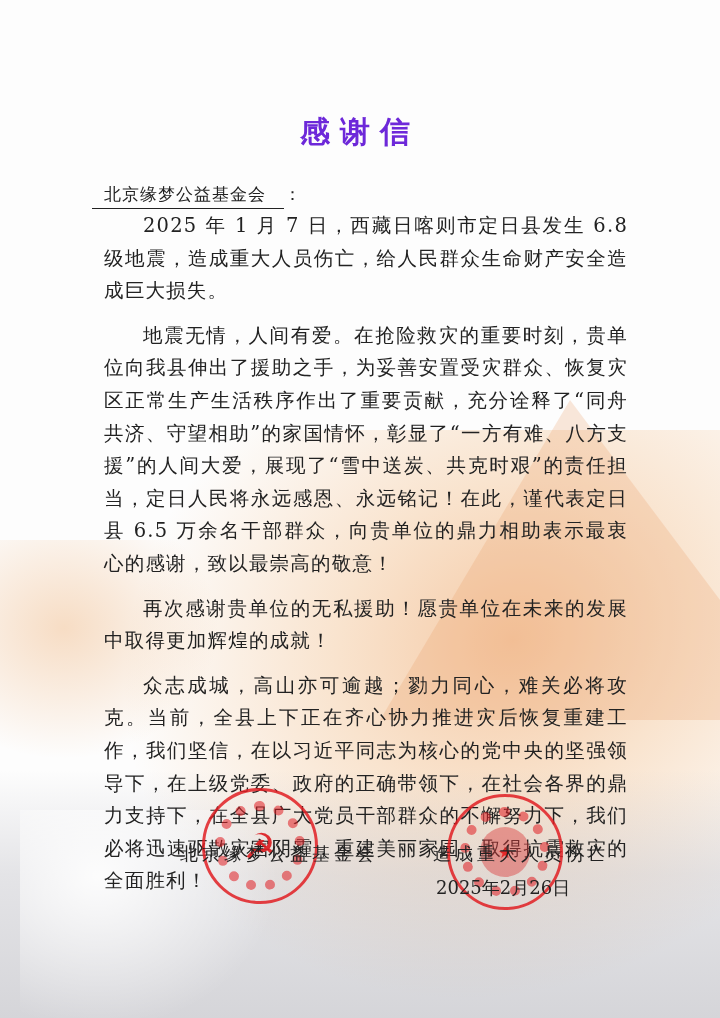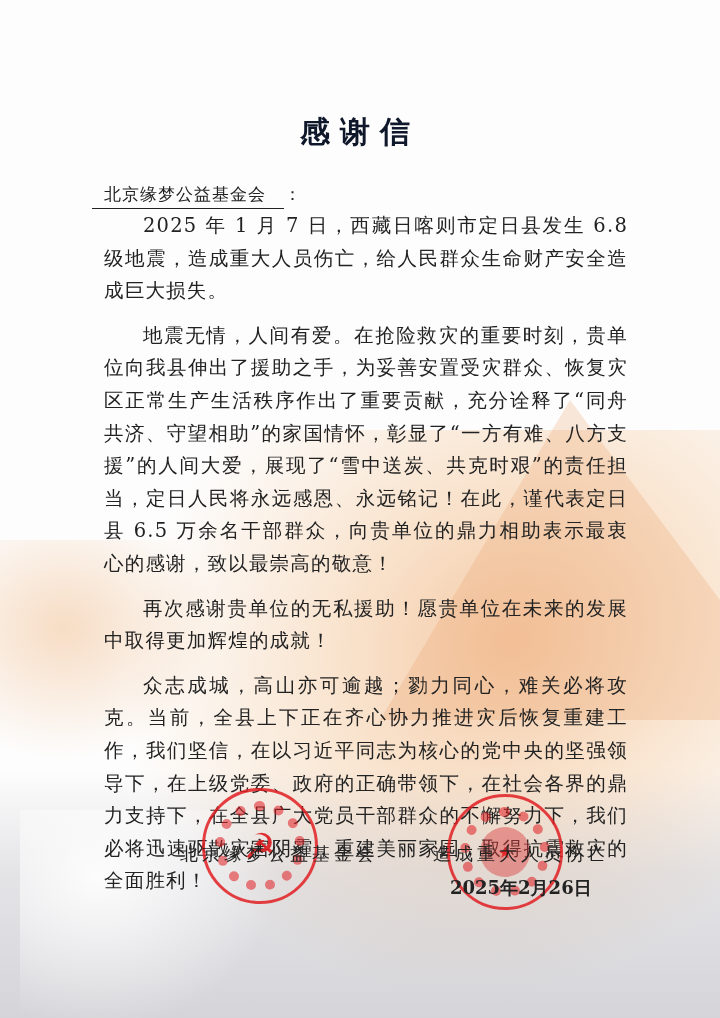--- a/index.html
+++ b/index.html
@@ -33,21 +33,21 @@
       background: linear-gradient(180deg, rgba(200,200,210,0.0) 0%, rgba(170,170,180,0.30) 40%, rgba(150,150,160,0.40) 100%);
     }
     .bg .snow-white {
       position: absolute; left: 20px; top: 810px; width: 260px; height: 220px;
       background: radial-gradient(ellipse at 30% 30%, rgba(255,255,255,0.9) 0%, rgba(255,255,255,0) 70%);
     }
     .page { position: relative; z-index: 1; }
     .title {
       position: absolute; top: 112px; left: 0; width: 720px;
       text-align: center; font-size: 30px; font-weight: bold;
-      letter-spacing: 10px; color: #0f172a;
+      letter-spacing: 10px; color: #6d28d9;
       font-family: "DejaVu Sans", "Liberation Sans", sans-serif;
     }
     .salutation {
       position: absolute; top: 180px; left: 92px;
       font-size: 17px; line-height: 28px; text-align: center;
     }
     .salutation .recipient {
       display: inline-block; border-bottom: 1px solid #222;
       padding: 0 18px 0 12px; letter-spacing: 1px;
     }
@@ -60,21 +60,21 @@
     .signatures {
       position: absolute; top: 780px; left: 0; width: 720px; height: 140px;
     }
     .sig-left {
       position: absolute; left: 180px; top: 62px; font-size: 18px; letter-spacing: 4px;
     }
     .sig-right {
       position: absolute; left: 433px; top: 62px; font-size: 18px; letter-spacing: 4px;
     }
     .sig-date {
-      position: absolute; left: 450px; top: 96px; font-size: 18px; font-weight: bold;
+      position: absolute; left: 436px; top: 96px; font-size: 18px;
     }
     .seal {
       position: absolute; border: 3px solid rgba(225,30,35,0.85);
       border-radius: 50%; width: 110px; height: 110px;
     }
     .seal.left { left: 202px; top: 8px; }
     .seal.right { left: 447px; top: 14px; }
     .seal .inner-ring {
       position: absolute; inset: 10px; border-radius: 50%;
       border: 10px dotted rgba(225,30,35,0.55);

